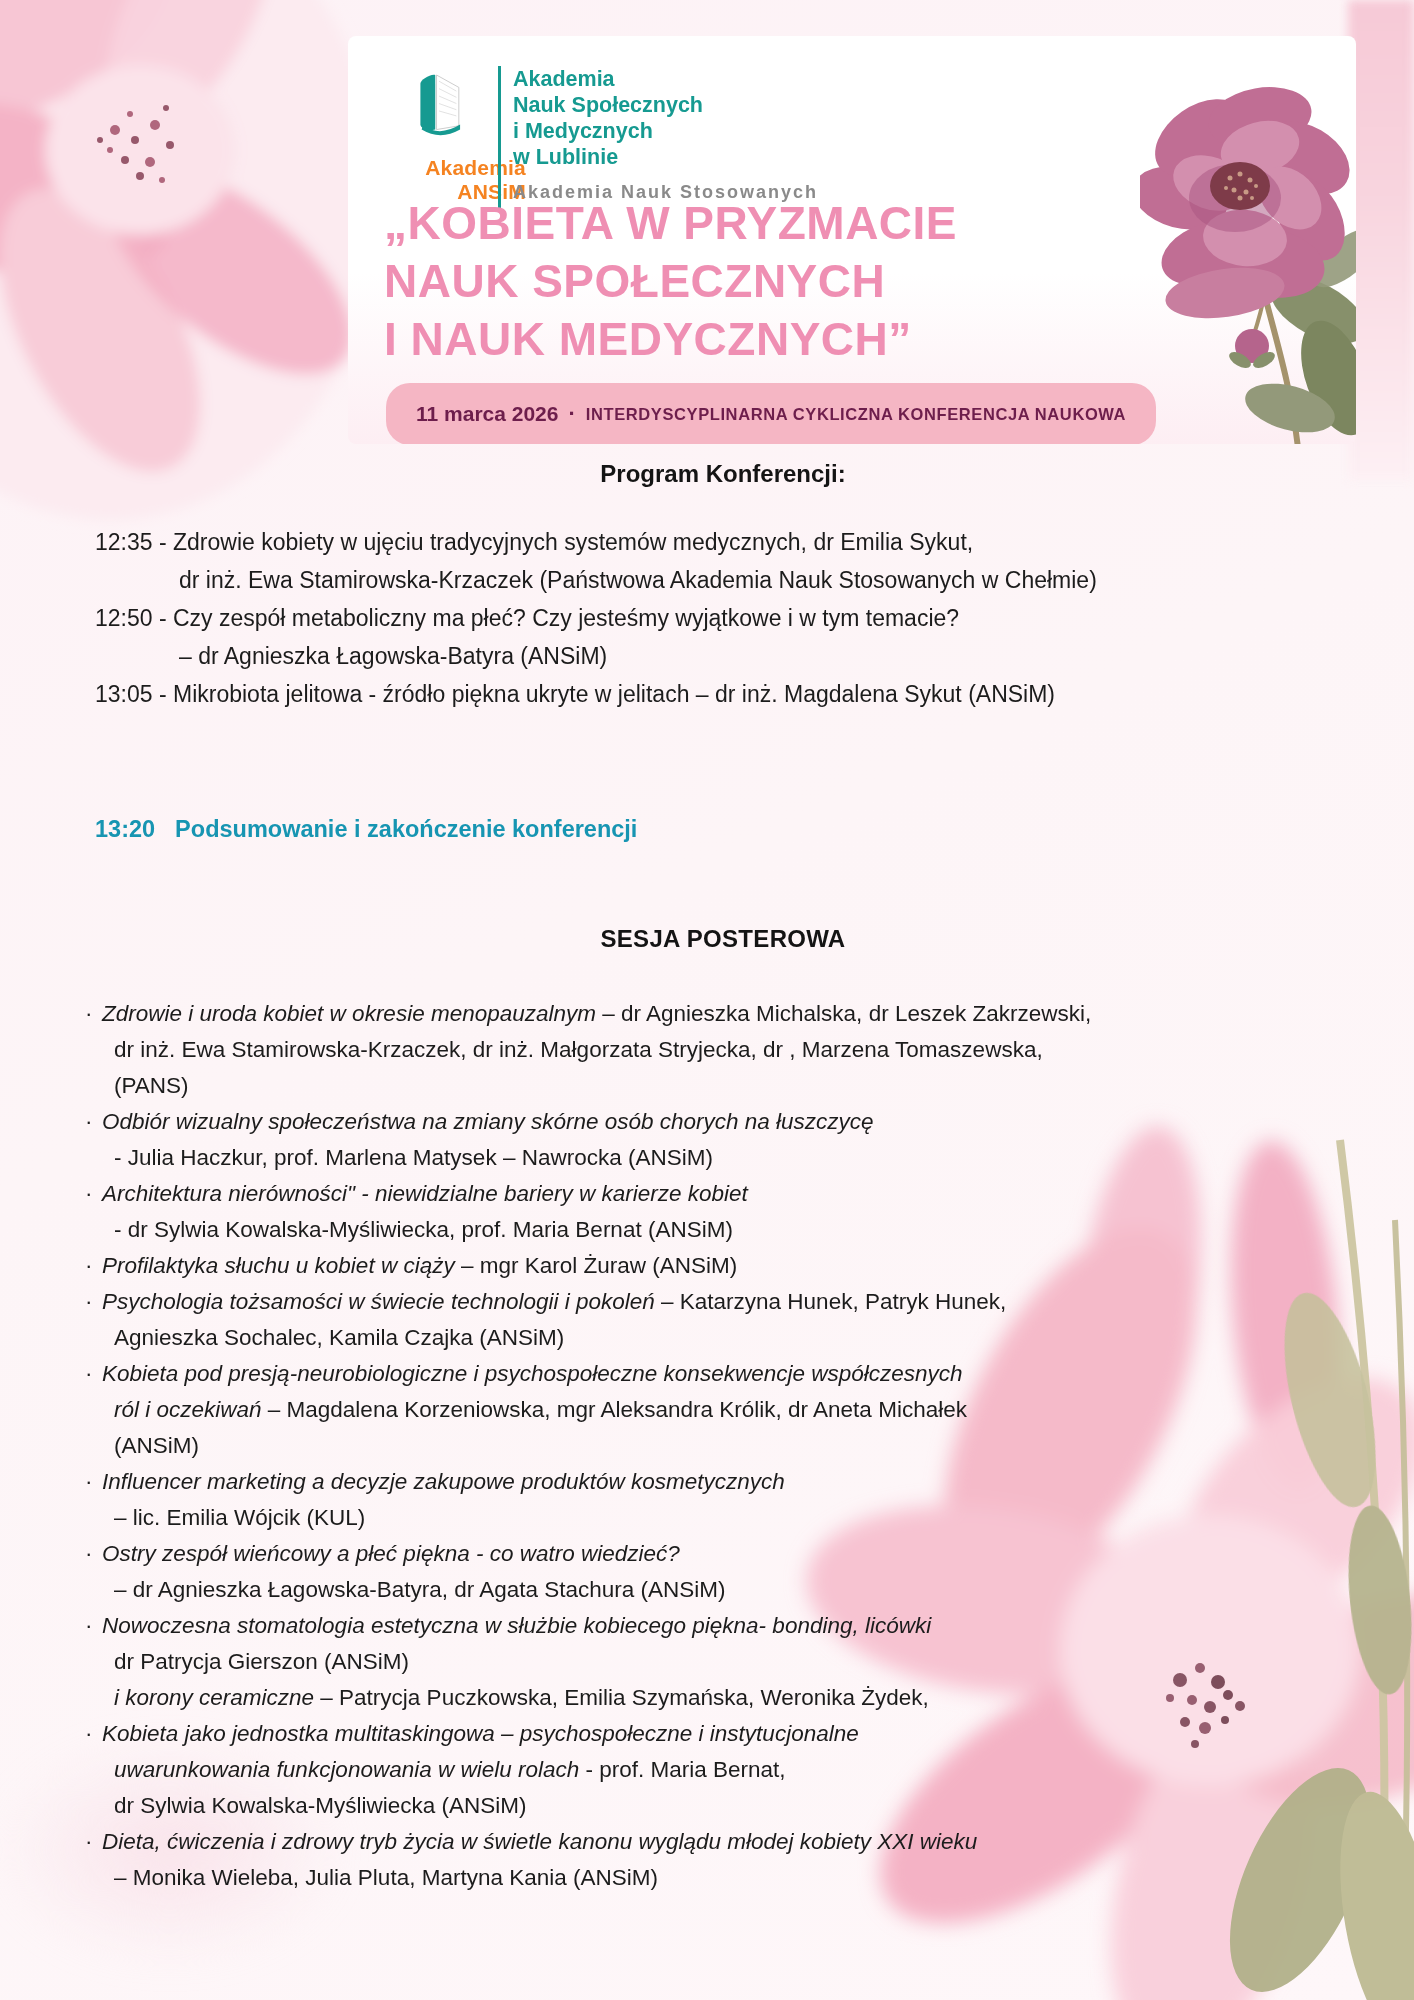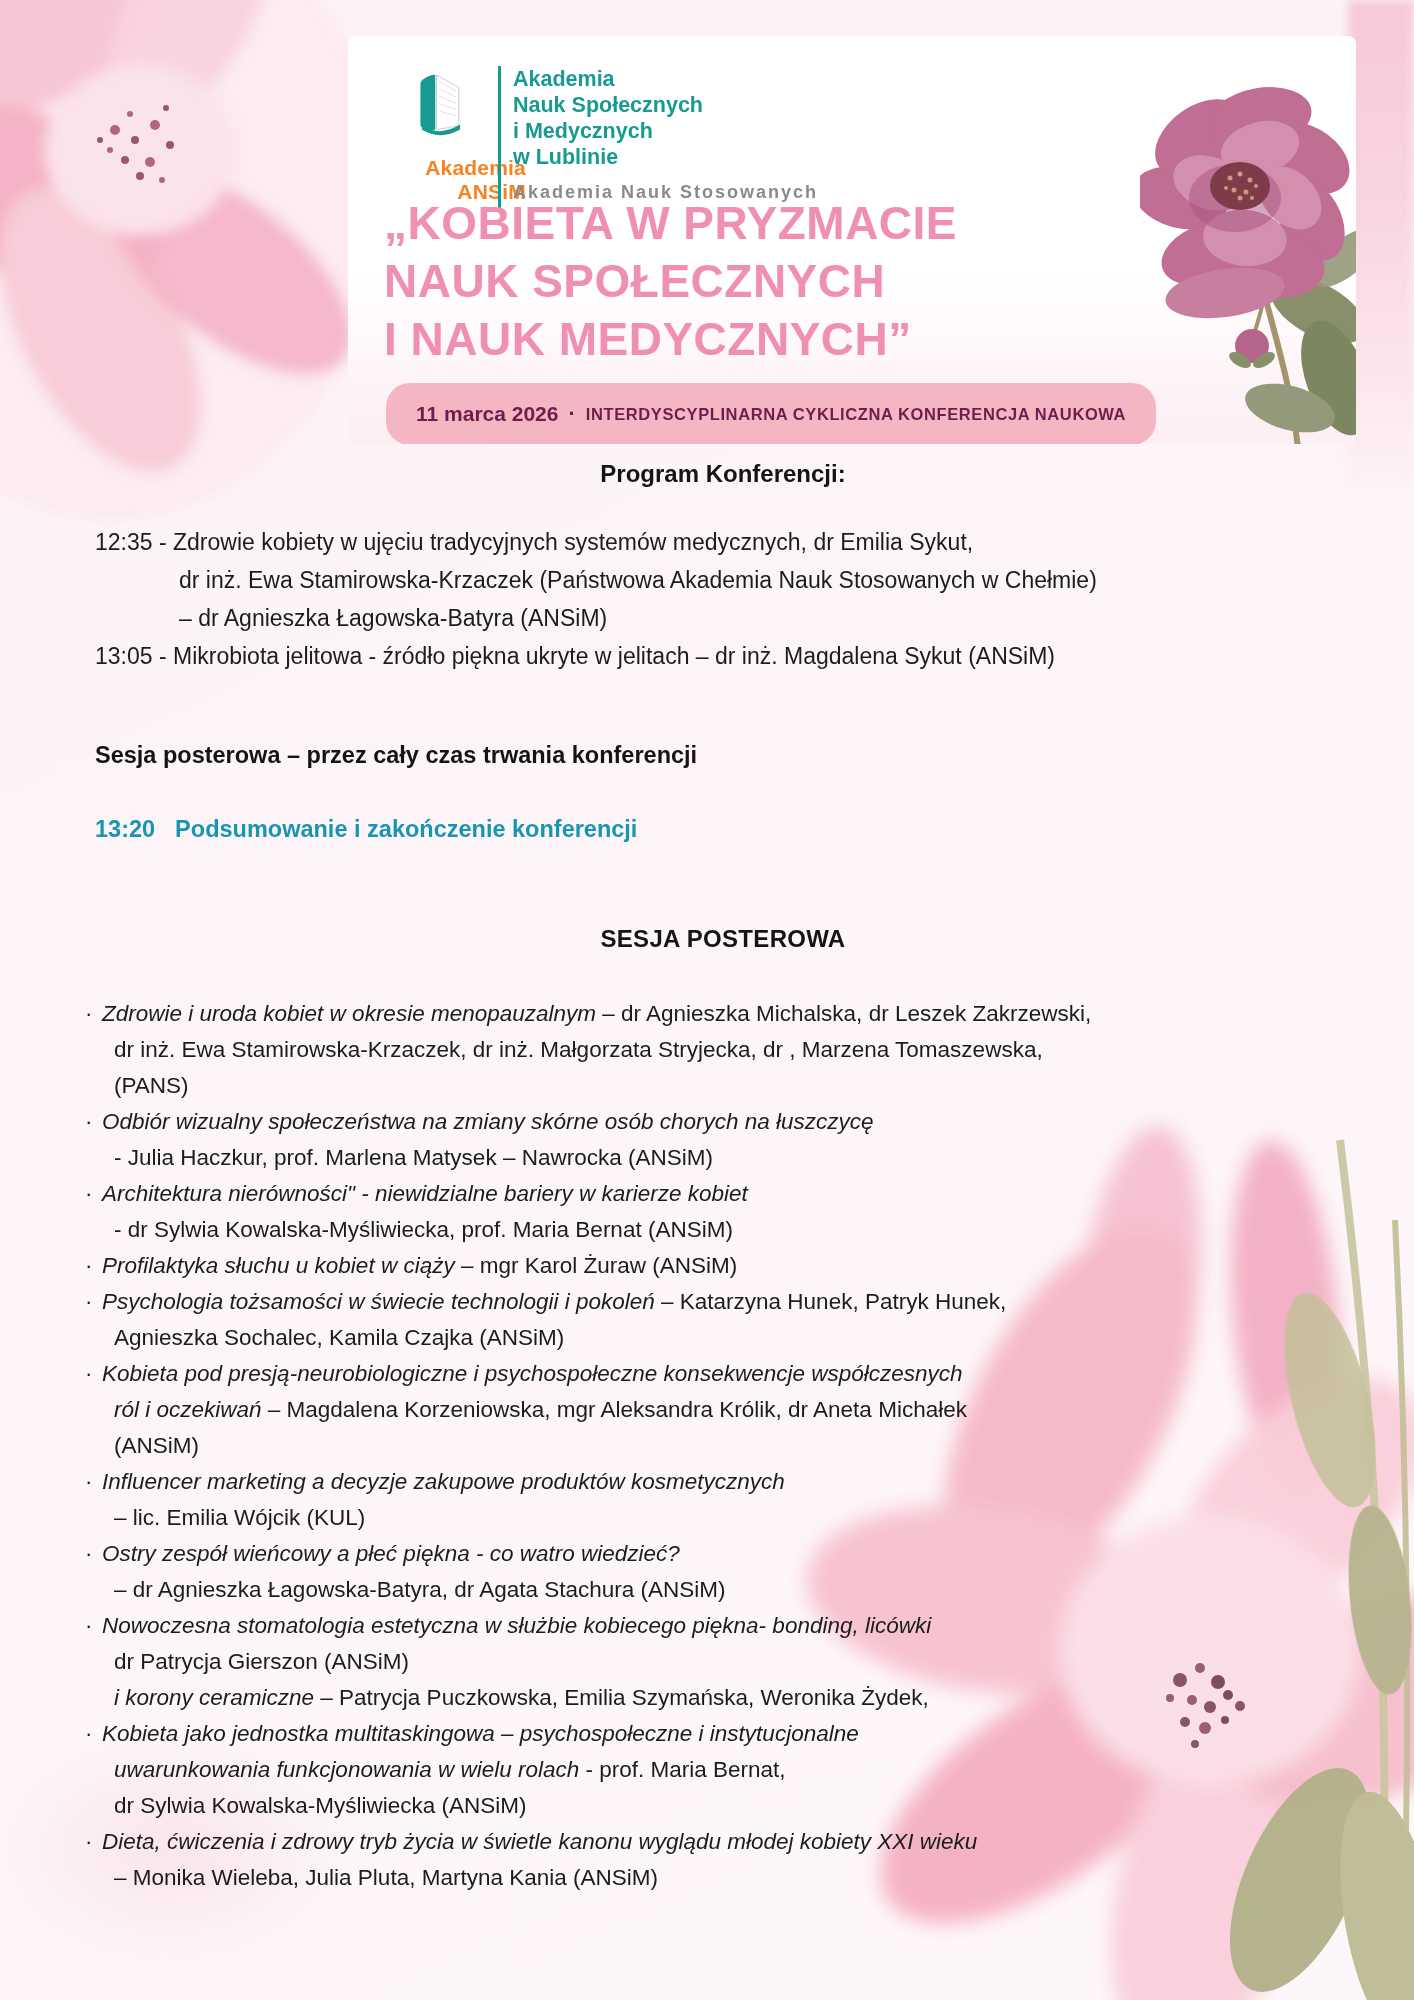--- a/index.html
+++ b/index.html
@@ -208,25 +208,25 @@
       </g>
     </svg>
   </div>
 
   <div class="content">
     <div class="program-heading">Program Konferencji:</div>
 
     <div class="program-list" id="program-lines">
         <div class="pline">12:35 - Zdrowie kobiety w ujęciu tradycyjnych systemów medycznych, dr Emilia Sykut,</div>
         <div class="pline indent">dr inż. Ewa Stamirowska-Krzaczek (Państwowa Akademia Nauk Stosowanych w Chełmie)</div>
+        <div class="pline">12:50 - Czy zespół metaboliczny ma płeć? Czy jesteśmy wyjątkowe i w tym temacie?</div>
         <div class="pline indent">– dr Agnieszka Łagowska-Batyra (ANSiM)</div>
         <div class="pline">13:05 - Mikrobiota jelitowa - źródło piękna ukryte w jelitach – dr inż. Magdalena Sykut (ANSiM)</div>
       </div>
 
-    <div class="poster-note">Sesja posterowa – przez cały czas trwania konferencji</div>
 
     <div class="closing">
       <span class="time">13:20</span><span>Podsumowanie i zakończenie konferencji</span>
     </div>
 
     <div class="poster-heading">SESJA POSTEROWA</div>
 
     <div class="poster-list" id="poster-items">
         <div class="poster-item">
           <span class="bullet">·</span>

